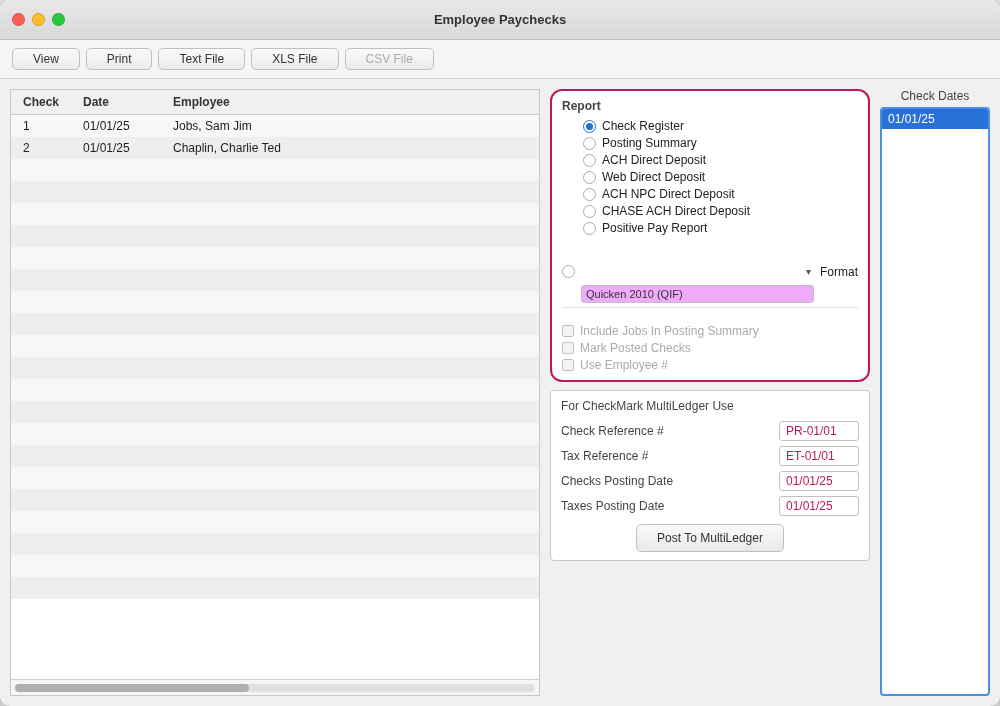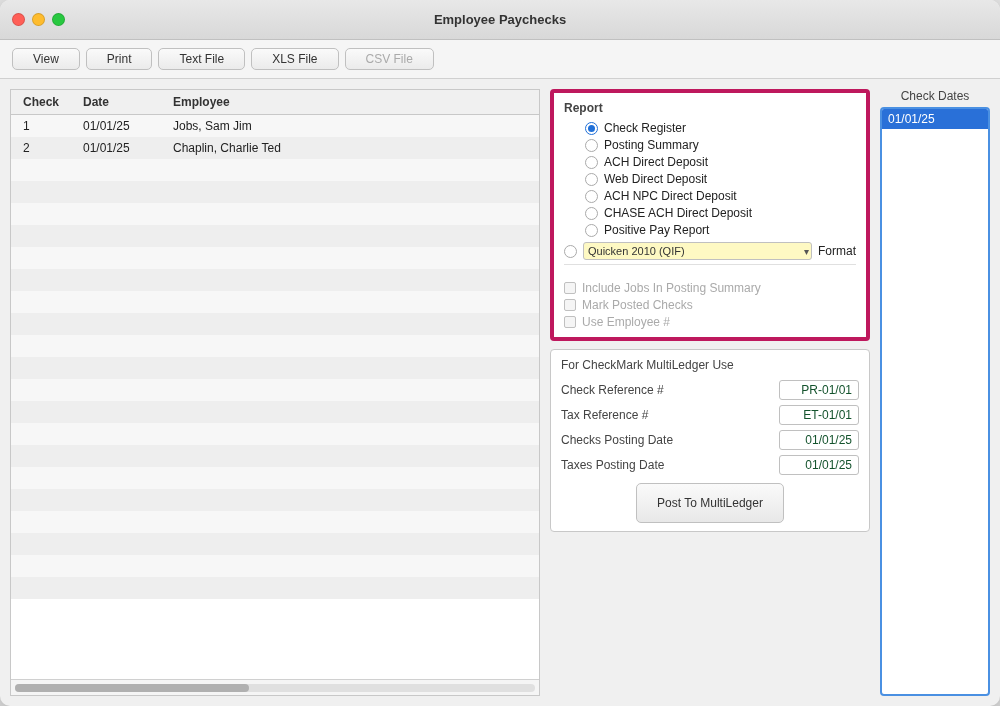--- a/index.html
+++ b/index.html
@@ -170,22 +170,22 @@
       display: flex;
       flex-direction: column;
       gap: 8px;
       width: 320px;
       flex-shrink: 0;
     }
 
     
     .report-section {
       background: white;
-      border: 4px solid #be185d;
-      border-radius: 4px;
+      border: 2px solid #be185d;
+      border-radius: 12px;
       padding: 8px 10px;
     }
 
     .section-title {
       font-size: 12px;
       font-weight: 600;
       color: #444;
       margin-bottom: 6px;
     }
 
@@ -255,25 +255,26 @@
       align-items: center;
       flex: 1;
     }
 
     .select-wrapper select {
       width: 100%;
       font-size: 11px;
       padding: 2px 24px 2px 4px;
       border: 1px solid #c0c0c0;
       border-radius: 3px;
-      background: #fef9c3;
+      background: #f0abfc;
       color: #333;
       appearance: none;
       -webkit-appearance: none;
       cursor: pointer;
+      margin-top: 45px;
     }
 
     .select-arrow {
       position: absolute;
       right: 3px;
       pointer-events: none;
       font-size: 10px;
       color: #555;
     }
 
@@ -333,33 +334,33 @@
     }
 
     .field-label {
       font-size: 12px;
       color: #444;
       text-align: left;
     }
 
     .field-value {
       font-size: 12px;
-      color: #14532d;
+      color: #be185d;
       background: white;
       border: 1px solid #c0c0c0;
       border-radius: 3px;
       padding: 2px 6px;
       min-width: 80px;
-      text-align: right;
+      text-align: left;
     }
 
     .post-btn {
       display: block;
       margin: 8px auto 0;
-      padding: 12px 20px;
+      padding: 6px 20px;
       font-size: 12px;
       background: linear-gradient(to bottom, #fafafa, #e8e8e8);
       border: 1px solid #c0c0c0;
       border-radius: 5px;
       cursor: pointer;
       color: #333;
     }
 
     
     .check-dates-panel {

